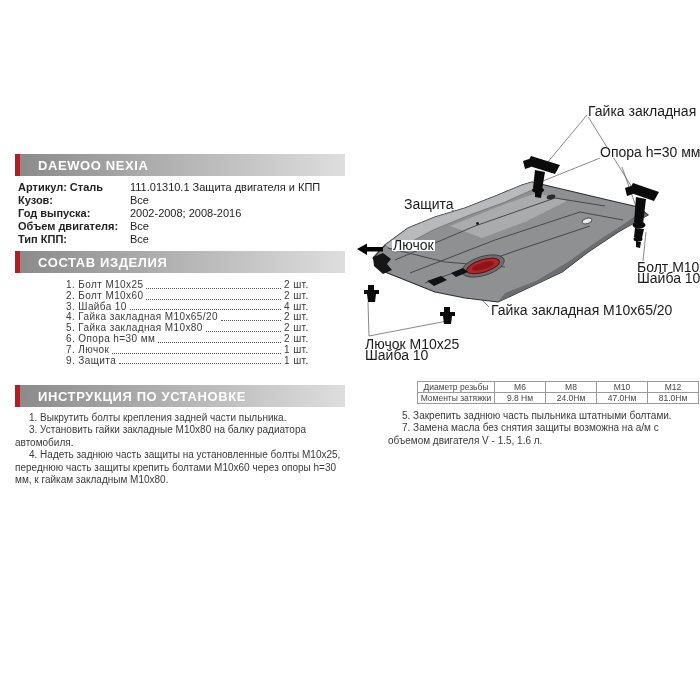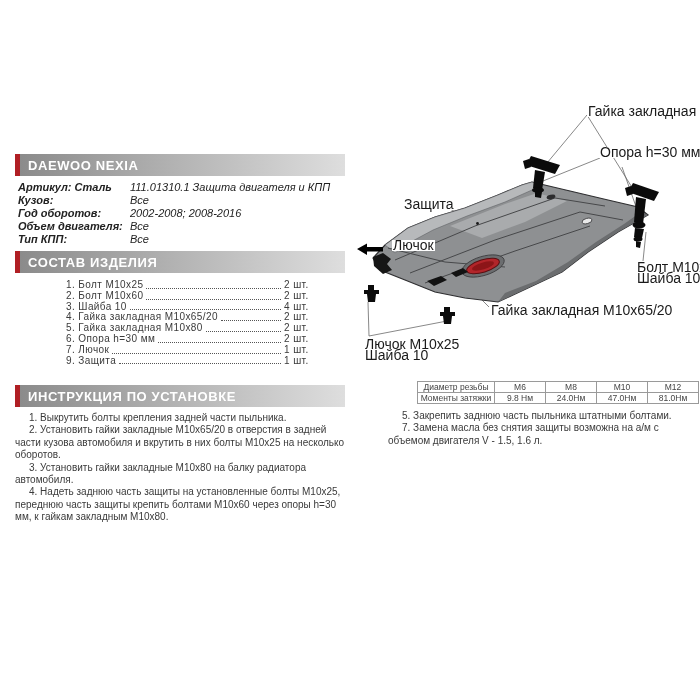--- a/index.html
+++ b/index.html
@@ -12,29 +12,29 @@
 
   
   .bar{
     position:absolute;left:15px;width:330px;height:22px;
     background:linear-gradient(to right,#8b8b8b,#dedede);
     border-left:5px solid #b01f24;box-sizing:border-box;
     display:flex;align-items:center;
   }
   .bar .bar-text{
     color:#fff;font-weight:bold;font-size:13px;letter-spacing:.6px;
-    padding-left:8px;white-space:nowrap;text-align:right;
+    padding-left:18px;white-space:nowrap;text-align:right;
   }
   #bar-brand{top:154px;}
   #bar-comp{top:251px;}
   #bar-instr{top:385px;}
 
   
   #info{position:absolute;left:18px;top:181px;width:332px;font-size:11px;line-height:13px;}
-  .info-row{display:flex;font-style:italic;}
+  .info-row{display:flex;}
   .info-label{width:112px;font-weight:bold;color:#222;flex:none;}
   .info-value{color:#222;white-space:nowrap;}
 
   
   #comp-list{position:absolute;left:22px;top:280px;width:298px;font-size:10px;line-height:10.8px;color:#3a3a3a;letter-spacing:.4px;}
   .comp-row{display:flex;align-items:flex-end;margin-left:44px;}
   .comp-name{white-space:nowrap;}
   .comp-leader{flex:1;border-bottom:1px dotted #555;margin:0 3px 2px 3px;min-width:8px;}
   .comp-qty{white-space:nowrap;width:36px;flex:none;}
 
@@ -76,21 +76,21 @@
   <div id="info">
     <div class="info-row">
       <span class="info-label">Артикул: Сталь</span>
       <span class="info-value">111.01310.1 Защита двигателя и КПП</span>
     </div>
     <div class="info-row">
       <span class="info-label">Кузов:</span>
       <span class="info-value">Все</span>
     </div>
     <div class="info-row">
-      <span class="info-label">Год оборотов:</span>
+      <span class="info-label">Год выпуска:</span>
       <span class="info-value">2002-2008; 2008-2016</span>
     </div>
     <div class="info-row">
       <span class="info-label">Объем двигателя:</span>
       <span class="info-value">Все</span>
     </div>
     <div class="info-row">
       <span class="info-label">Тип КПП:</span>
       <span class="info-value">Все</span>
     </div>
@@ -142,21 +142,20 @@
         <span class="comp-qty">1 шт.</span>
       </div>
   </div>
 
   <div class="bar" id="bar-instr">
     <span class="bar-text">ИНСТРУКЦИЯ ПО УСТАНОВКЕ</span>
   </div>
 
   <div id="left-steps" class="steps">
     <p>1. Выкрутить болты крепления задней части пыльника.</p>
-    <p>2. Установить гайки закладные М10х65/20 в отверстия в задней части кузова автомобиля и вкрутить в них болты М10х25 на несколько оборотов.</p>
     <p>3. Установить гайки закладные М10х80 на балку радиатора автомобиля.</p>
     <p>4. Надеть заднюю часть защиты на установленные болты М10х25, переднюю часть защиты крепить болтами М10х60 через опоры h=30 мм, к гайкам закладным М10х80.</p>
   </div>
 
   <table id="torque">
     <tbody>
       <tr>
         <td class="first">Диаметр резьбы</td>
         <td class="val">М6</td>
         <td class="val">М8</td>

